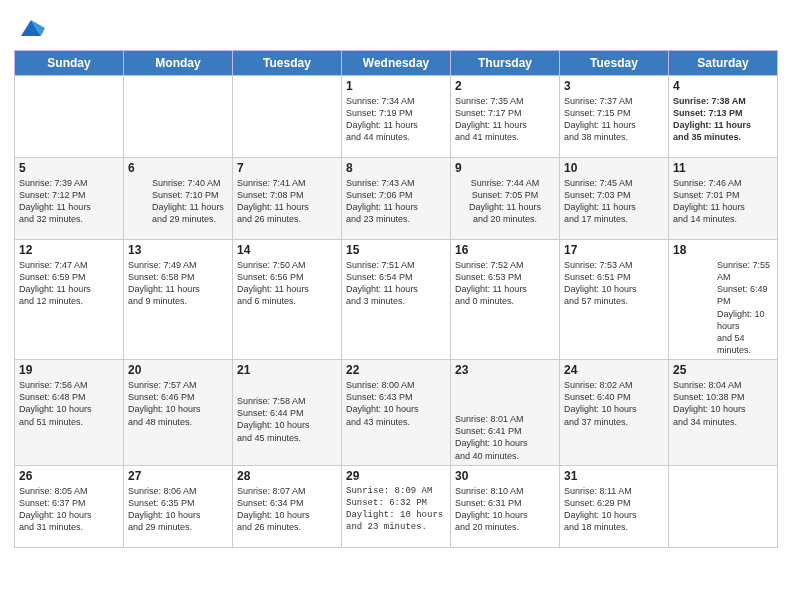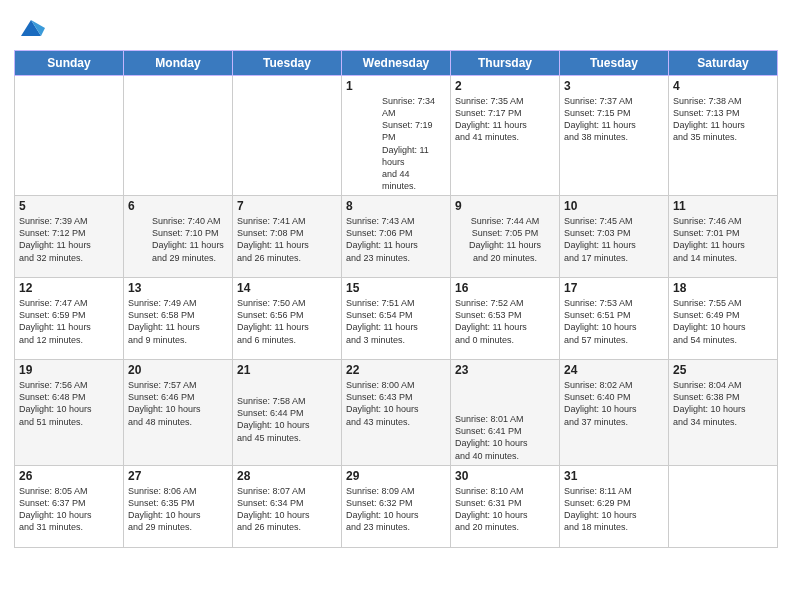--- a/index.html
+++ b/index.html
@@ -127,42 +127,42 @@
           <th>Saturday</th>
         </tr>
     </thead>
     <tbody id="calendar-body">
     <tr>
           <td class="empty"></td>
           <td class="empty"></td>
           <td class="empty"></td>
           <td>
             <span class="day-number">1</span>
-            <div class="day-info" style="white-space: pre-line; margin-left: 36px;">Sunrise: 7:34 AM
+            <div class="day-info" style="white-space: pre-line;">Sunrise: 7:34 AM
 Sunset: 7:19 PM
 Daylight: 11 hours
 and 44 minutes.</div>
           </td>
           <td>
             <span class="day-number">2</span>
             <div class="day-info" style="white-space: pre-line;">Sunrise: 7:35 AM
 Sunset: 7:17 PM
 Daylight: 11 hours
 and 41 minutes.</div>
           </td>
           <td>
             <span class="day-number">3</span>
             <div class="day-info" style="white-space: pre-line;">Sunrise: 7:37 AM
 Sunset: 7:15 PM
 Daylight: 11 hours
 and 38 minutes.</div>
           </td>
           <td>
             <span class="day-number">4</span>
-            <div class="day-info" style="white-space: pre-line;">Sunrise: 7:38 AM
+            <div class="day-info" style="white-space: pre-line; font-weight: bold;">Sunrise: 7:38 AM
 Sunset: 7:13 PM
 Daylight: 11 hours
 and 35 minutes.</div>
           </td>
         </tr>
         <tr>
           <td>
             <span class="day-number">5</span>
             <div class="day-info" style="white-space: pre-line;">Sunrise: 7:39 AM
 Sunset: 7:12 PM
@@ -250,21 +250,21 @@
           </td>
           <td>
             <span class="day-number">17</span>
             <div class="day-info" style="white-space: pre-line;">Sunrise: 7:53 AM
 Sunset: 6:51 PM
 Daylight: 10 hours
 and 57 minutes.</div>
           </td>
           <td>
             <span class="day-number">18</span>
-            <div class="day-info" style="white-space: pre-line;">Sunrise: 7:55 AM
+            <div class="day-info" style="white-space: pre-line; margin-left: 44px;">Sunrise: 7:55 AM
 Sunset: 6:49 PM
 Daylight: 10 hours
 and 54 minutes.</div>
           </td>
         </tr>
         <tr>
           <td>
             <span class="day-number">19</span>
             <div class="day-info" style="white-space: pre-line;">Sunrise: 7:56 AM
 Sunset: 6:48 PM
@@ -302,21 +302,21 @@
           <td>
             <span class="day-number">24</span>
             <div class="day-info" style="white-space: pre-line;">Sunrise: 8:02 AM
 Sunset: 6:40 PM
 Daylight: 10 hours
 and 37 minutes.</div>
           </td>
           <td>
             <span class="day-number">25</span>
             <div class="day-info" style="white-space: pre-line;">Sunrise: 8:04 AM
-Sunset: 6:38 PM
+Sunset: 10:38 PM
 Daylight: 10 hours
 and 34 minutes.</div>
           </td>
         </tr>
         <tr>
           <td>
             <span class="day-number">26</span>
             <div class="day-info" style="white-space: pre-line;">Sunrise: 8:05 AM
 Sunset: 6:37 PM
 Daylight: 10 hours
@@ -331,21 +331,21 @@
           </td>
           <td>
             <span class="day-number">28</span>
             <div class="day-info" style="white-space: pre-line;">Sunrise: 8:07 AM
 Sunset: 6:34 PM
 Daylight: 10 hours
 and 26 minutes.</div>
           </td>
           <td>
             <span class="day-number">29</span>
-            <div class="day-info" style="white-space: pre-line;">Sunrise: 8:09 AM
+            <div class="day-info" style="white-space: pre-line; font-family: Liberation Mono, monospace;">Sunrise: 8:09 AM
 Sunset: 6:32 PM
 Daylight: 10 hours
 and 23 minutes.</div>
           </td>
           <td>
             <span class="day-number">30</span>
             <div class="day-info" style="white-space: pre-line;">Sunrise: 8:10 AM
 Sunset: 6:31 PM
 Daylight: 10 hours
 and 20 minutes.</div>

